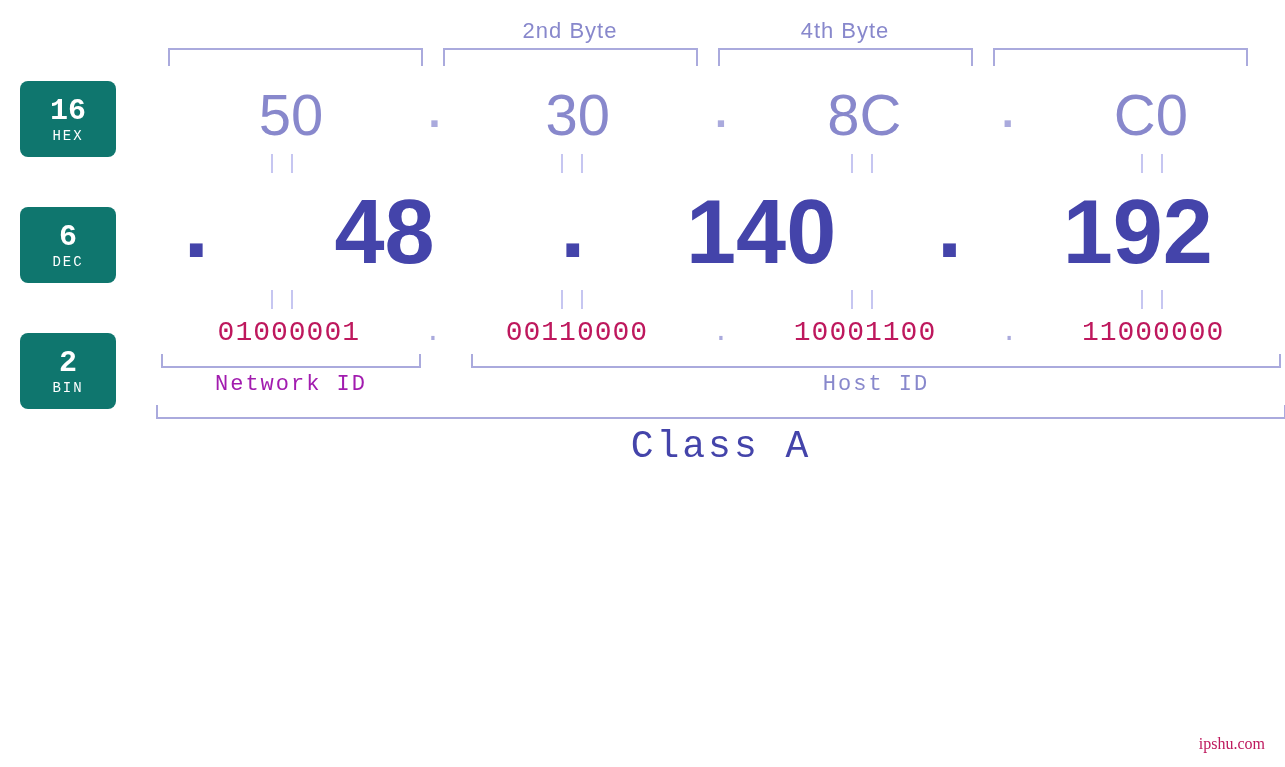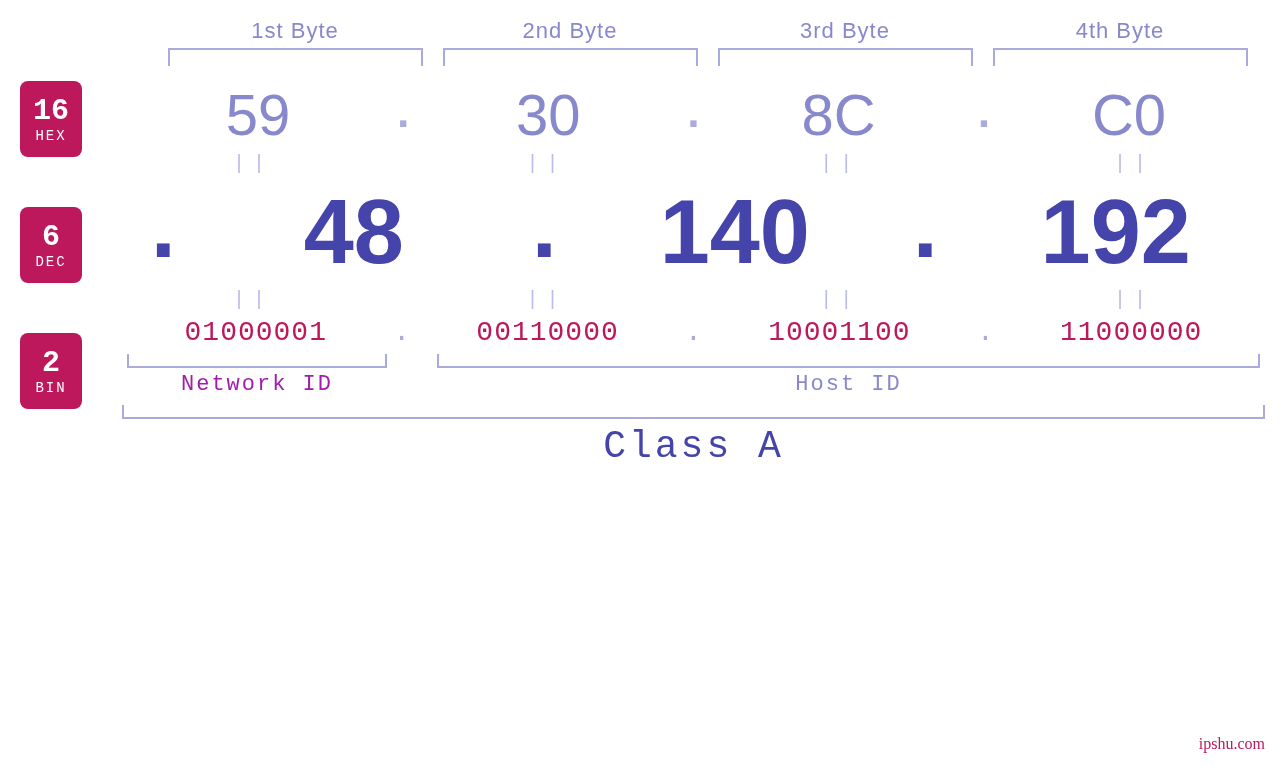--- a/index.html
+++ b/index.html
@@ -62,23 +62,23 @@
     }
 
     .base-labels {
       display: flex;
       flex-direction: column;
       gap: 0px;
       margin-right: 20px;
       margin-top: 10px;
     }
     .base-badge {
-      width: 62px;
+      width: 96px;
       height: 76px;
-      background: #be185d;
+      background: #0f766e;
       border-radius: 8px;
       display: flex;
       flex-direction: column;
       align-items: center;
       justify-content: center;
       color: white;
       margin-bottom: 50px;
     }
     .base-badge .base-num {
       font-size: 30px;
@@ -181,23 +181,21 @@
       font-size: 20px;
       letter-spacing: 8px;
     }
   </style>
 </head>
 <body>
 
 <div class="main-container">
 
   <div class="byte-headers">
-    <div class="byte-header">1st Byte</div>
     <div class="byte-header">2nd Byte</div>
-    <div class="byte-header">3rd Byte</div>
     <div class="byte-header">4th Byte</div>
   </div>
 
   <div class="top-brackets">
     <div class="bracket-segment">
       <div class="bracket-line"></div>
     </div>
     <div class="bracket-segment">
       <div class="bracket-line"></div>
     </div>
@@ -223,21 +221,21 @@
       <div class="base-badge" style="margin-bottom:0;">
         <span class="base-num">2</span>
         <span class="base-name">BIN</span>
       </div>
     </div>
 
     <div class="values-grid">
 
       <div class="value-row" style="margin-top:10px;">
         <div class="value-cell">
-          <span class="hex-value">59</span>
+          <span class="hex-value">50</span>
         </div>
         <span class="dot-separator" style="font-size:44px; color:#aaaadd;">.</span>
         <div class="value-cell">
           <span class="hex-value">30</span>
         </div>
         <span class="dot-separator" style="font-size:44px; color:#aaaadd;">.</span>
         <div class="value-cell">
           <span class="hex-value">8C</span>
         </div>
         <span class="dot-separator" style="font-size:44px; color:#aaaadd;">.</span>

